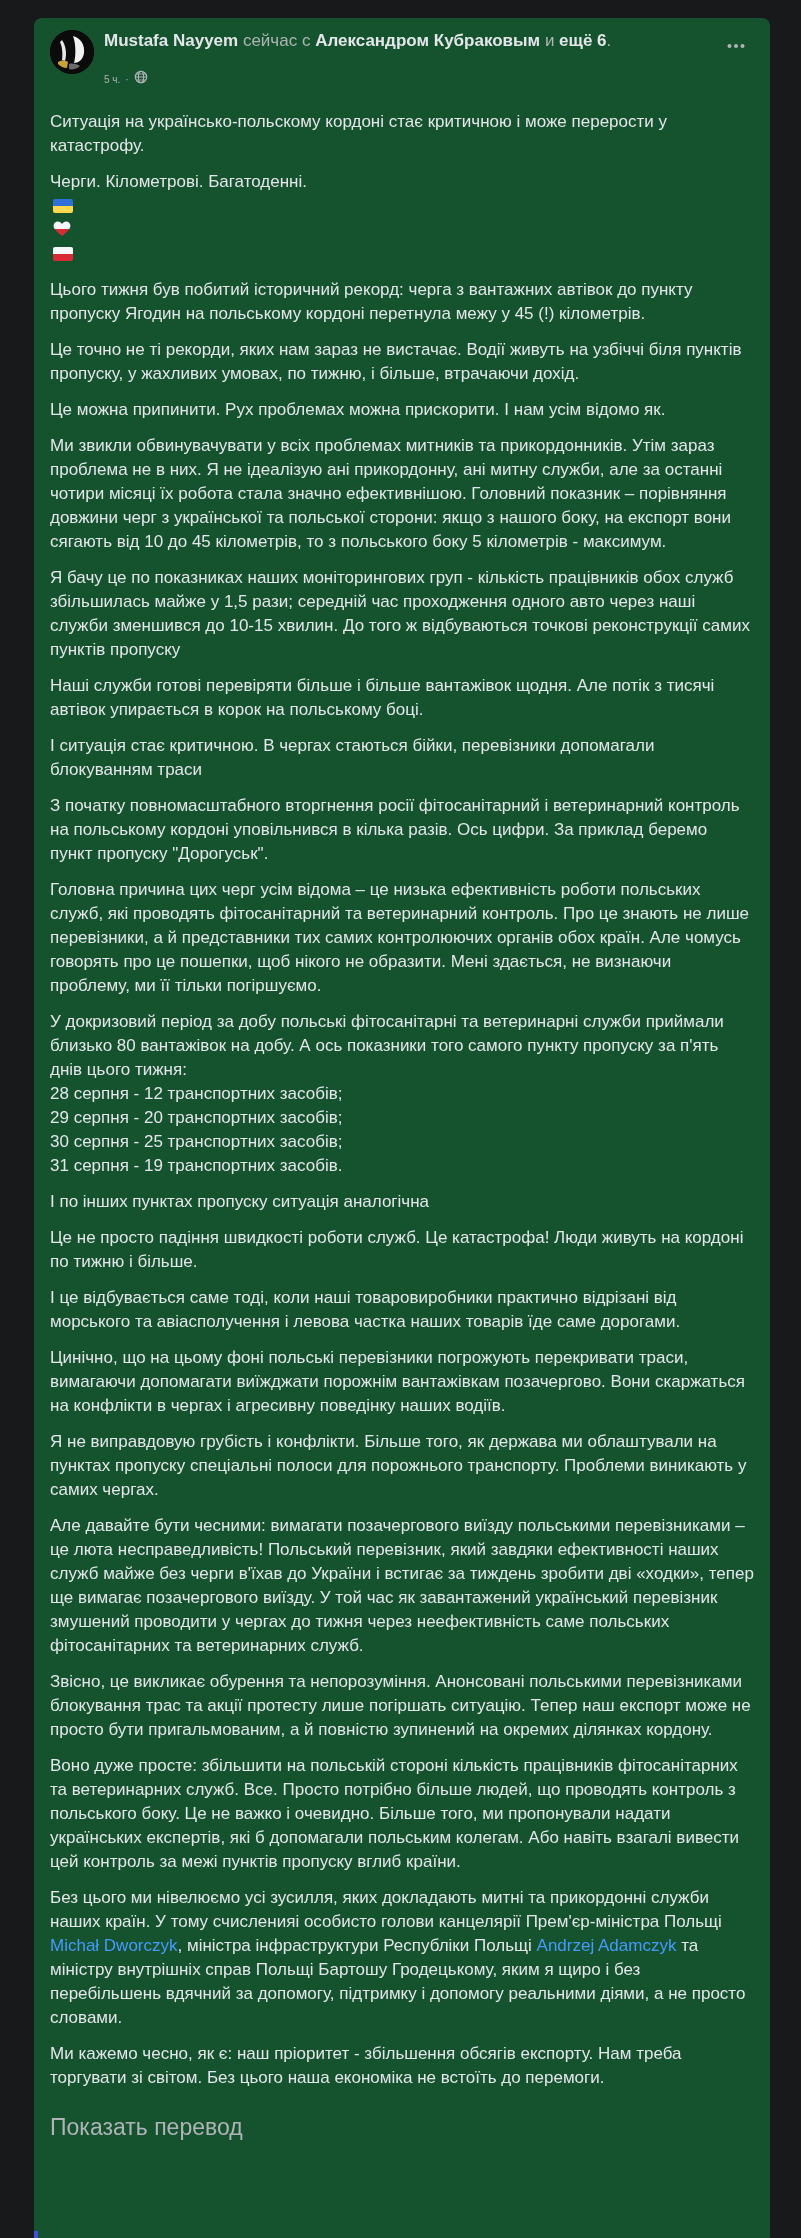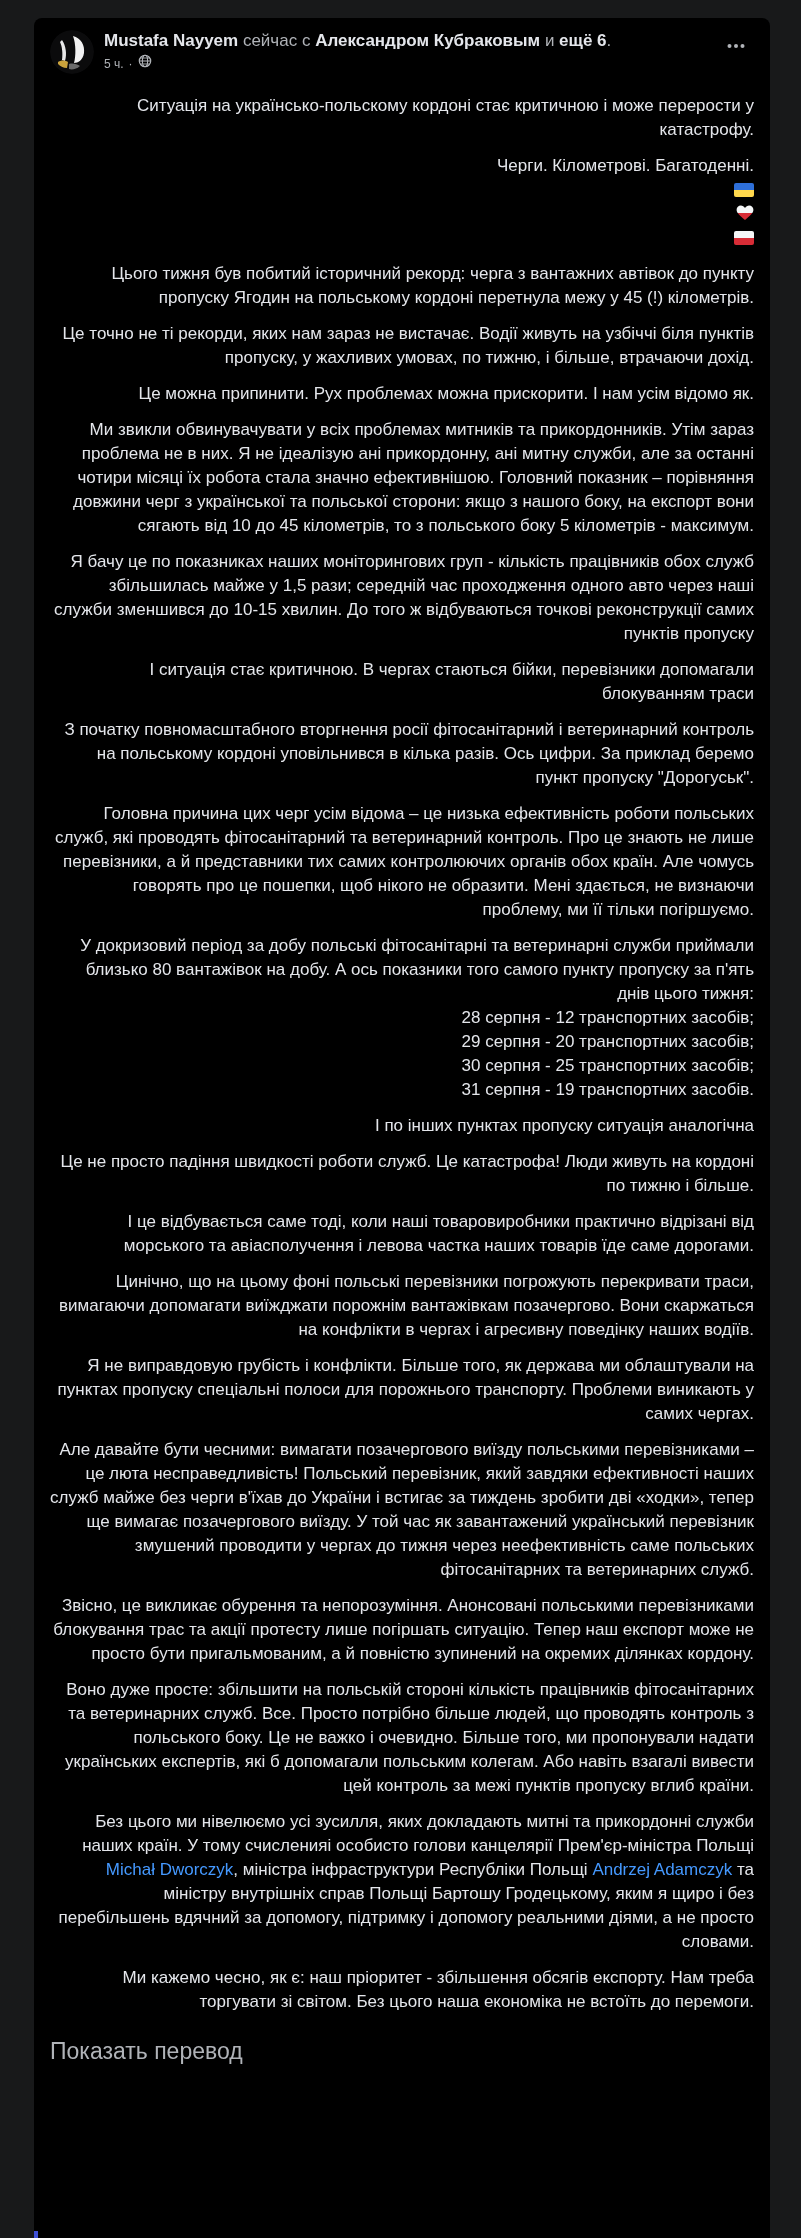--- a/index.html
+++ b/index.html
@@ -8,48 +8,48 @@
     width:801px; height:2238px; overflow:hidden;
     background:#18191a;
     font-family:"Liberation Sans", sans-serif;
     -webkit-font-smoothing: antialiased;
   }
   .card {
     position:relative;
     margin:18px 0 0 34px;
     width:736px;
     min-height:2220px;
-    background:#000000;
+    background:#14532d;
     border-radius:8px 8px 0 0;
     padding:10px 16px 8px 16px;
   }
   
   .post-header { display:flex; align-items:flex-start; }
   .avatar {
     width:44px; height:44px; border-radius:50%;
     overflow:hidden; flex:0 0 44px; margin-top:2px;
     background:#000; display:block; cursor:pointer;
   }
   .header-text { flex:1 1 auto; margin-left:10px; min-width:0; }
   .name-line {
     font-size:17px; line-height:22px; color:#b0b3b8; margin-top:2px;
   }
   .name-line .bold { color:#e4e6eb; font-weight:700; cursor:pointer; }
   .meta-line {
     display:flex; align-items:center; gap:5px;
-    font-size:12px; line-height:18px; color:#b0b3b8; margin-top:2px;
+    font-size:10px; line-height:18px; color:#b0b3b8; margin-top:18px;
   }
   .meta-line a { color:#b0b3b8; text-decoration:none; cursor:pointer; }
   .menu-btn {
     flex:0 0 auto; width:36px; height:36px; margin-top:2px;
     display:flex; align-items:center; justify-content:center;
     border-radius:50%; cursor:pointer;
   }
   
-  .post-body { margin-top:20px; font-size:17px; line-height:24px; color:#e4e6eb;text-align:right; }
+  .post-body { margin-top:20px; font-size:17px; line-height:24px; color:#e4e6eb; }
   .post-body p { margin:0 0 12px 0; white-space:pre-line; }
   .post-body a.inline-link { color:#4599ff; text-decoration:none; cursor:pointer; }
   
   .emoji { display:inline-block; vertical-align:-2px; margin-left:3px; }
   .flag { width:20px; height:14px; border-radius:2px; }
   .flag-ua { background:linear-gradient(to bottom,#2e6fd8 0 50%,#ffd84d 50% 100%); }
   .flag-pl { background:linear-gradient(to bottom,#f5f7f8 0 50%,#d72c36 50% 100%); }
   .heart-pl svg { display:block; }
   
   .translate {
@@ -125,20 +125,21 @@
               </defs>
           <path d="M9 15 C4 11 0.6 8 0.6 4.8 C0.6 2.2 2.6 0.6 4.8 0.6 C6.5 0.6 8.1 1.6 9 3 C9.9 1.6 11.5 0.6 13.2 0.6 C15.4 0.6 17.4 2.2 17.4 4.8 C17.4 8 14 11 9 15 Z" fill="url(#plh)"></path>
         </svg></span>
         <span class="emoji flag flag-pl"></span>
       </p>
       <p>Цього тижня був побитий історичний рекорд: черга з вантажних автівок до пункту пропуску Ягодин на польському кордоні перетнула межу у 45 (!) кілометрів.</p>
       <p>Це точно не ті рекорди, яких нам зараз не вистачає. Водії живуть на узбіччі біля пунктів пропуску, у жахливих умовах, по тижню, і більше, втрачаючи дохід.</p>
       <p>Це можна припинити. Рух проблемах можна прискорити. І нам усім відомо як.</p>
       <p>Ми звикли обвинувачувати у всіх проблемах митників та прикордонників. Утім зараз проблема не в них. Я не ідеалізую ані прикордонну, ані митну служби, але за останні чотири місяці їх робота стала значно ефективнішою. Головний показник – порівняння довжини черг з української та польської сторони: якщо з нашого боку, на експорт вони сягають від 10 до 45 кілометрів, то з польського боку 5 кілометрів - максимум.</p>
       <p>Я бачу це по показниках наших моніторингових груп - кількість працівників обох служб збільшилась майже у 1,5 рази; середній час проходження одного авто через наші служби зменшився до 10-15 хвилин. До того ж відбуваються точкові реконструкції самих пунктів пропуску</p>
+      <p>Наші служби готові перевіряти більше і більше вантажівок щодня. Але потік з тисячі автівок упирається в корок на польському боці.</p>
       <p>І ситуація стає критичною. В чергах стаються бійки, перевізники допомагали блокуванням траси</p>
       <p>З початку повномасштабного вторгнення росії фітосанітарний і ветеринарний контроль на польському кордоні уповільнився в кілька разів. Ось цифри. За приклад беремо пункт пропуску "Дорогуськ".</p>
       <p>Головна причина цих черг усім відома – це низька ефективність роботи польських служб, які проводять фітосанітарний та ветеринарний контроль. Про це знають не лише перевізники, а й представники тих самих контролюючих органів обох країн. Але чомусь говорять про це пошепки, щоб нікого не образити. Мені здається, не визнаючи проблему, ми її тільки погіршуємо.</p>
       <p>У докризовий період за добу польські фітосанітарні та ветеринарні служби приймали близько 80 вантажівок на добу. А ось показники того самого пункту пропуску за п'ять днів цього тижня:
 28 серпня - 12 транспортних засобів;
 29 серпня - 20 транспортних засобів;
 30 серпня - 25 транспортних засобів;
 31 серпня - 19 транспортних засобів.</p>
       <p>І по інших пунктах пропуску ситуація аналогічна</p>
       <p>Це не просто падіння швидкості роботи служб. Це катастрофа! Люди живуть на кордоні по тижню і більше.</p>

